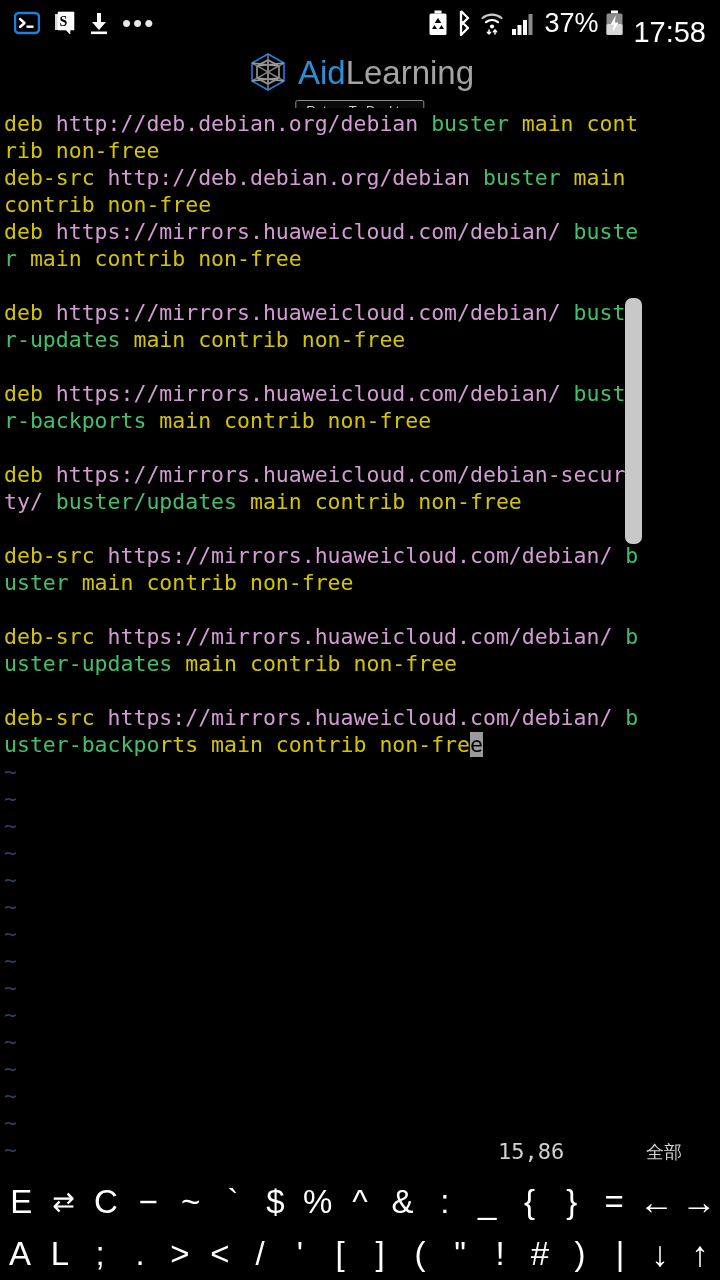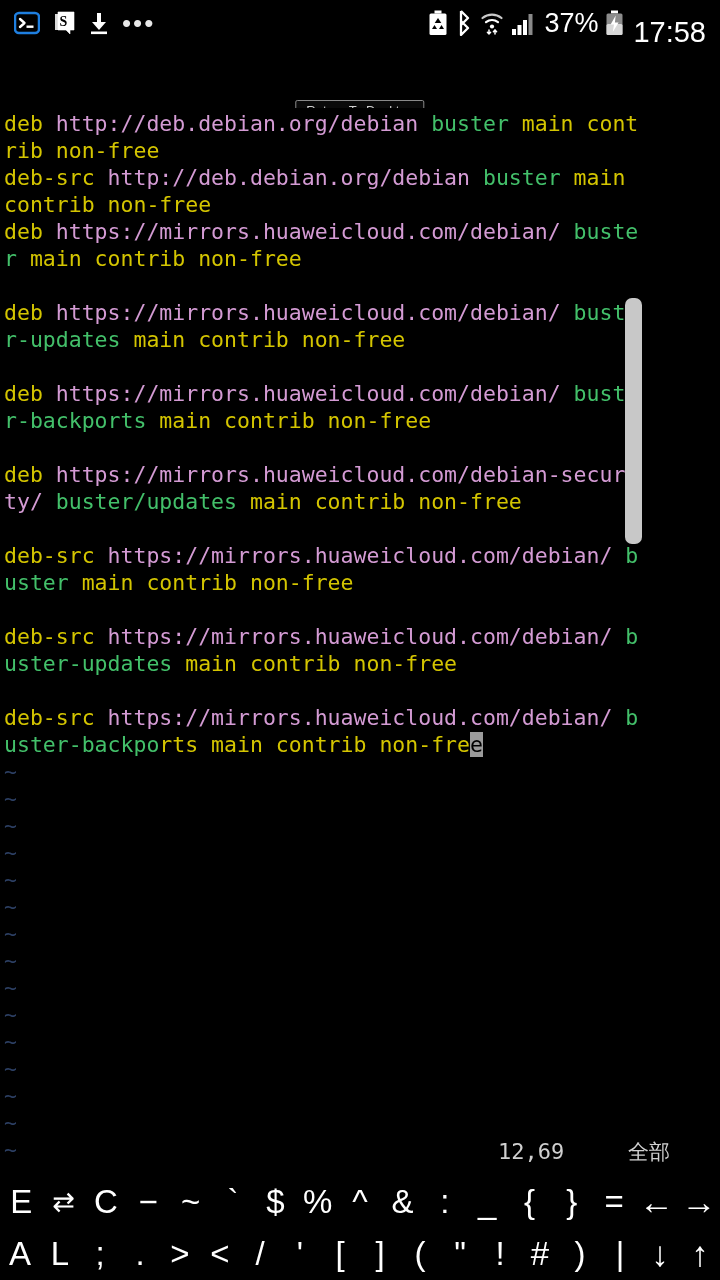--- a/index.html
+++ b/index.html
@@ -159,21 +159,21 @@
     left: 0;
     top: 1135px;
     width: 720px;
     height: 34px;
     color: #d0d0d0;
     font-family: "DejaVu Sans Mono", monospace;
     font-size: 22px;
     line-height: 34px;
   }
   .vs-pos  { position: absolute; left: 498px; }
-  .vs-perc { position: absolute; left: 628px; font-family: "DejaVu Sans", sans-serif; font-size: 21px; }
+  .vs-perc { position: absolute; left: 646px; font-family: "DejaVu Sans", sans-serif; font-size: 18px; }
 
   
   .keybar {
     position: absolute;
     left: 0;
     bottom: 0;
     width: 720px;
     height: 104px;
     background: #000;
     display: flex;
@@ -269,30 +269,49 @@
         <rect x="1.5" y="3.5" width="16" height="21.5" rx="1.5" fill="#8c8c8c"></rect>
         <rect x="1.5" y="14" width="16" height="11" rx="1.5" fill="#d8d8d8"></rect>
         <path d="M10.7 5.5 L5.6 14.5 H9 L7.8 22 L13.6 12.5 H9.9 Z" fill="#ffffff"></path>
       </svg>
     </span>
     <span class="sb-clock">17:58</span>
   </div>
 </div>
 
 <div class="app-header">
+  <div class="logo-row">
+    <span class="logo-mark">
+      <svg width="44" height="44" viewBox="0 0 44 44">
+        <g fill="none" stroke-width="1.6">
+          <polygon points="22,4 38,13 38,31 22,40 6,31 6,13" stroke="#1f7fe0"></polygon>
+          <polygon points="22,10 33,16 33,28 22,34 11,28 11,16" stroke="#9a9a9a"></polygon>
+          <line x1="22" y1="4" x2="22" y2="40" stroke="#7a7a7a"></line>
+          <line x1="6" y1="13" x2="38" y2="31" stroke="#7a7a7a"></line>
+          <line x1="38" y1="13" x2="6" y2="31" stroke="#7a7a7a"></line>
+          <line x1="6" y1="13" x2="33" y2="16" stroke="#9a9a9a"></line>
+          <line x1="38" y1="13" x2="11" y2="16" stroke="#9a9a9a"></line>
+          <line x1="6" y1="31" x2="33" y2="28" stroke="#9a9a9a"></line>
+          <line x1="38" y1="31" x2="11" y2="28" stroke="#9a9a9a"></line>
+          <line x1="22" y1="10" x2="22" y2="34" stroke="#8a8a8a"></line>
+        </g>
+      </svg>
+    </span>
+    <span class="logo-text"><span class="logo-aid">Aid</span><span class="logo-learning">Learning</span></span>
+  </div>
   <div class="return-btn">Return To Desktop</div>
 </div>
 
 <div class="terminal">
   <pre class="vim-text" id="vim-body"><span class="ln"><span class="c-kw">deb </span><span class="c-url">http://deb.debian.org/debian </span><span class="c-dist">buster </span><span class="c-comp">main contrib non-free</span></span><span class="ln"><span class="c-kw">deb-src </span><span class="c-url">http://deb.debian.org/debian </span><span class="c-dist">buster </span><span class="c-comp">main contrib non-free</span></span><span class="ln"><span class="c-kw">deb </span><span class="c-url">https://mirrors.huaweicloud.com/debian/ </span><span class="c-dist">buster </span><span class="c-comp">main contrib non-free</span></span><span class="ln"> </span><span class="ln"><span class="c-kw">deb </span><span class="c-url">https://mirrors.huaweicloud.com/debian/ </span><span class="c-dist">buster-updates </span><span class="c-comp">main contrib non-free</span></span><span class="ln"> </span><span class="ln"><span class="c-kw">deb </span><span class="c-url">https://mirrors.huaweicloud.com/debian/ </span><span class="c-dist">buster-backports </span><span class="c-comp">main contrib non-free</span></span><span class="ln"> </span><span class="ln"><span class="c-kw">deb </span><span class="c-url">https://mirrors.huaweicloud.com/debian-security/ </span><span class="c-dist">buster/updates </span><span class="c-comp">main contrib non-free</span></span><span class="ln"> </span><span class="ln"><span class="c-kw">deb-src </span><span class="c-url">https://mirrors.huaweicloud.com/debian/ </span><span class="c-dist">buster </span><span class="c-comp">main contrib non-free</span></span><span class="ln"> </span><span class="ln"><span class="c-kw">deb-src </span><span class="c-url">https://mirrors.huaweicloud.com/debian/ </span><span class="c-dist">buster-updates </span><span class="c-comp">main contrib non-free</span></span><span class="ln"> </span><span class="ln"><span class="c-kw">deb-src </span><span class="c-url">https://mirrors.huaweicloud.com/debian/ </span><span class="c-dist">buster-backpo</span><span class="c-comp">rts main contrib non-fre</span><span class="c-comp cursor-blk">e</span></span><span class="ln c-tilde">~</span><span class="ln c-tilde">~</span><span class="ln c-tilde">~</span><span class="ln c-tilde">~</span><span class="ln c-tilde">~</span><span class="ln c-tilde">~</span><span class="ln c-tilde">~</span><span class="ln c-tilde">~</span><span class="ln c-tilde">~</span><span class="ln c-tilde">~</span><span class="ln c-tilde">~</span><span class="ln c-tilde">~</span><span class="ln c-tilde">~</span><span class="ln c-tilde">~</span><span class="ln c-tilde">~</span></pre>
   <div class="vscroll"></div>
 </div>
 
 <div class="vim-status">
-  <span class="vs-pos">12,69</span>
+  <span class="vs-pos">15,86</span>
   <span class="vs-perc">全部</span>
 </div>
 
 <div class="keybar">
   <div class="keyrow" id="keyrow1">
       <div class="key">E</div>
       <div class="key tabkey">⇄</div>
       <div class="key">C</div>
       <div class="key">−</div>
       <div class="key">~</div>

